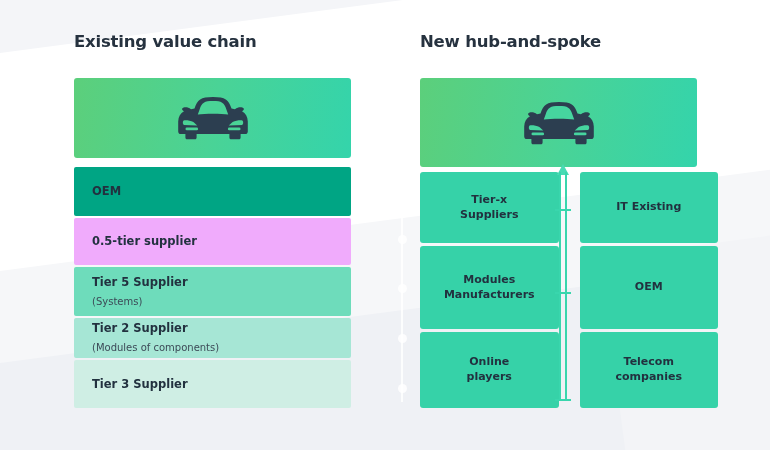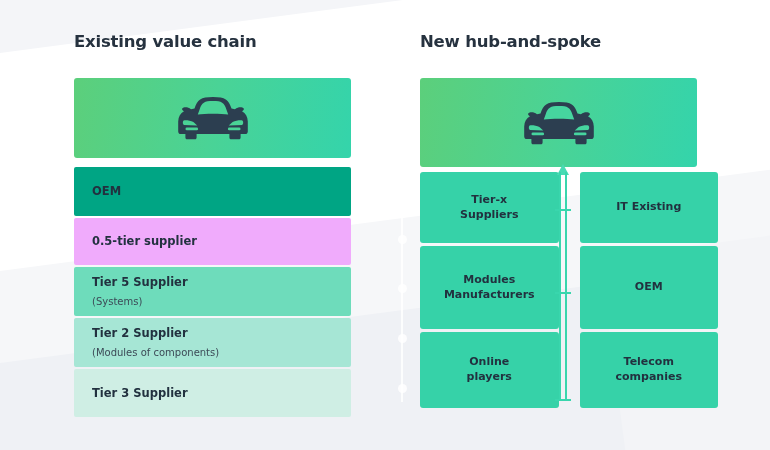--- a/index.html
+++ b/index.html
@@ -89,21 +89,21 @@
     font-size:10px;
     font-weight:normal;
     color:#3c4a57;
     line-height:1.35;
     margin-top:6px;
   }
 
   .tier-0 { height:49px; background:#00a584; }
   .tier-1 { height:47px; background:#f0abfc; }
   .tier-2 { height:49px; background:#6edcbb; }
-  .tier-3 { height:49px; background:#a6e6d5; }
+  .tier-3 { height:40px; background:#a6e6d5; }
   .tier-4 { height:48px; background:#cfeee4; }
 
   
   .spine-left{
     position:absolute;
     left:331px;
     top:144px;
     width:14px;
     height:265px;
     pointer-events:none;

